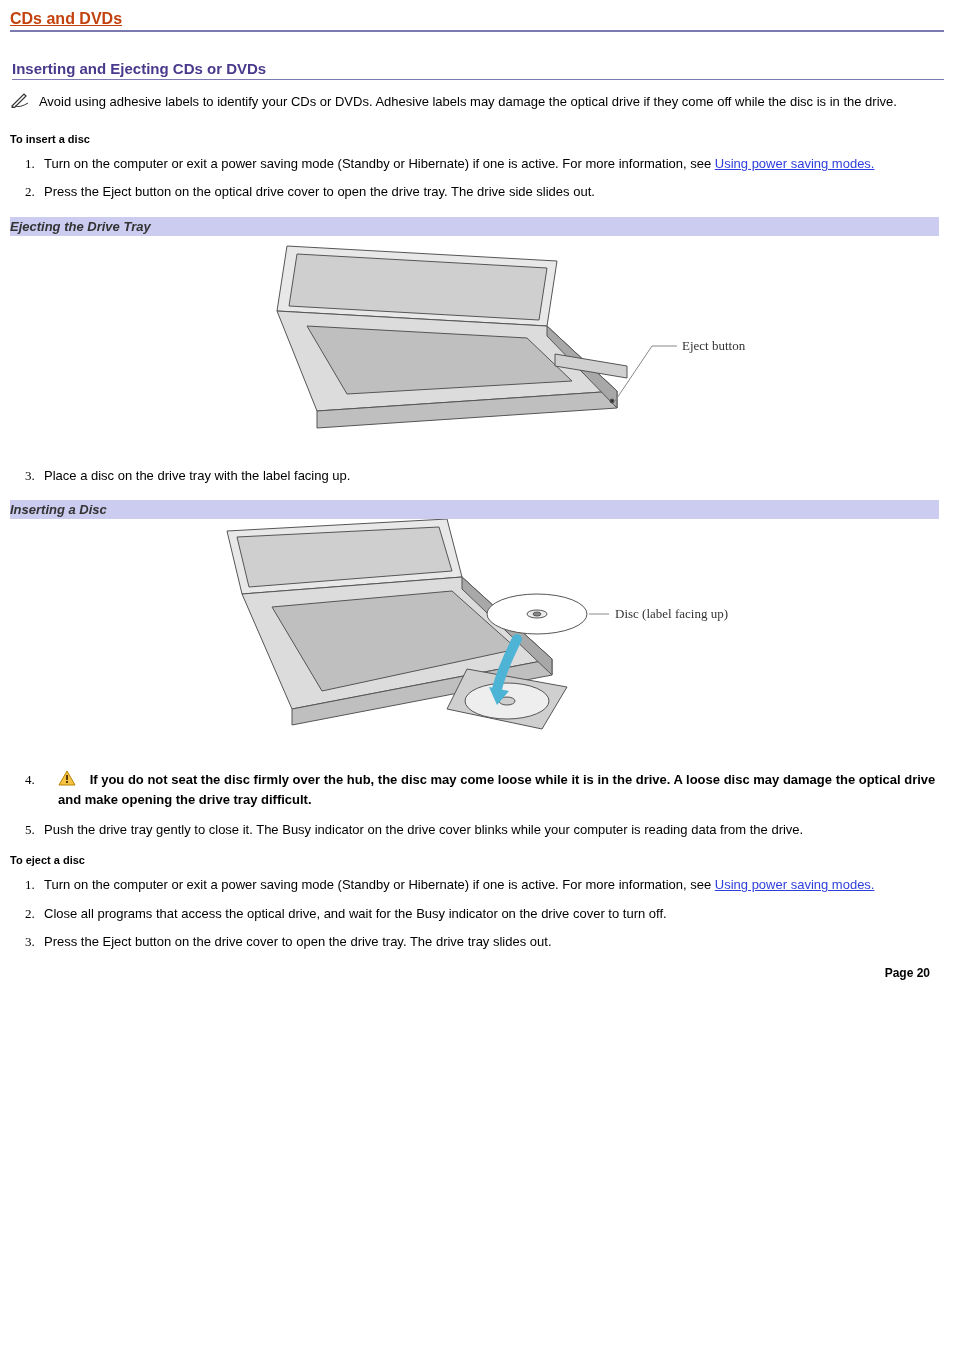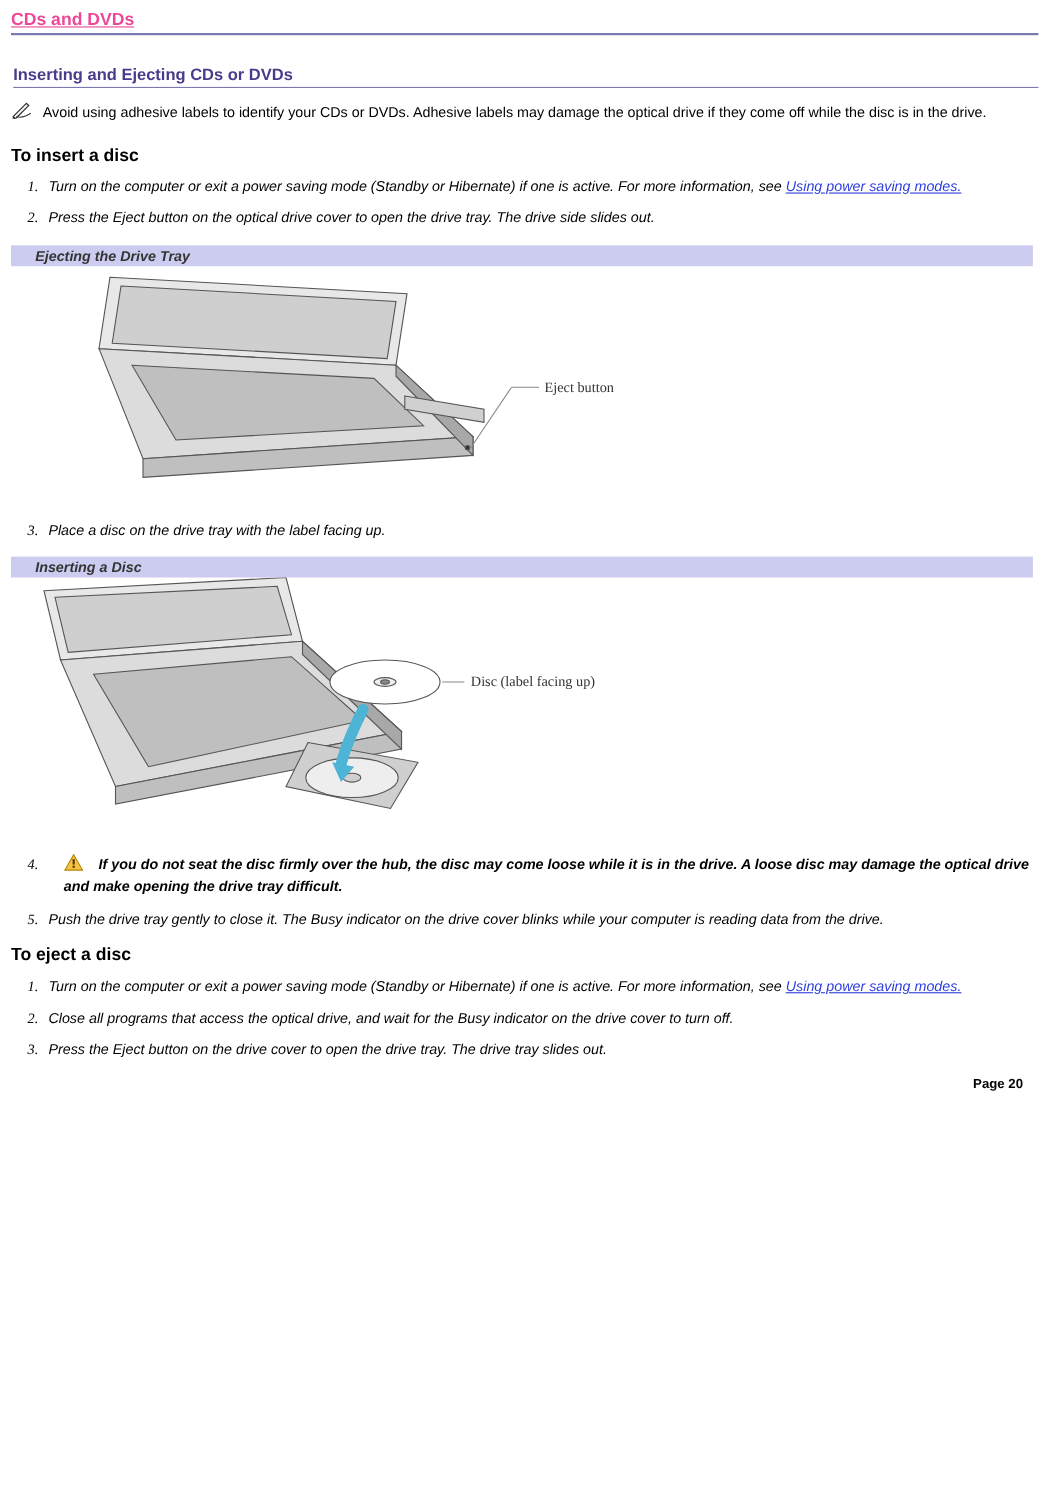--- a/index.html
+++ b/index.html
@@ -7,21 +7,21 @@
     font-size: 13px;
     color: #000;
     margin: 0;
     padding: 10px 10px 30px 10px;
     max-width: 954px;
     background: #fff;
   }
   .page-title {
     font-size: 16px;
     font-weight: bold;
-    color: #ec4899;
+    color: #c2410c;
     border-bottom: 2px solid #7a7ab0;
     padding-bottom: 2px;
     margin-bottom: 25px;
     text-decoration: underline;
   }
   .section-heading {
     font-size: 15px;
     font-weight: bold;
     color: #4a3a8c;
     border-bottom: 1px solid #7a7ab0;
@@ -31,54 +31,54 @@
   .note {
     margin: 10px 0 20px 0;
     line-height: 1.4;
   }
   .note-icon {
     display: inline-block;
     vertical-align: middle;
     margin-right: 4px;
   }
   .subhead {
-    font-size: 16px;
+    font-size: 11px;
     font-weight: bold;
     margin: 15px 0 10px 0;
   }
   ol {
     margin: 0 0 15px 28px;
     padding: 0;
   }
   li {
     margin: 8px 0 10px 0;
     line-height: 1.4;
     padding-left: 6px;
     font-family: Verdana, sans-serif;
-    font-style: italic;
   }
   li::marker {
     font-family: "Times New Roman", serif;
     font-size: 13px;
   }
   .link {
     color: #2e3edc;
     text-decoration: underline;
     cursor: pointer;
   }
   .figure-title {
     background: #ccccf0;
     font-style: italic;
     font-weight: bold;
     color: #333;
     font-size: 13px;
-    padding: 2px 22px;
+    padding: 2px 0;
     margin: 2px 5px 0 0;
   }
   .figure {
+    text-align: center;
     margin-bottom: 18px;
   }
   .figure svg { display: inline-block; }
   .li-inner-note {
     margin: 16px 0 6px 0;
     line-height: 1.4;
   }
   .caution {
     margin: 14px 0 12px 14px;
     font-weight: bold;

